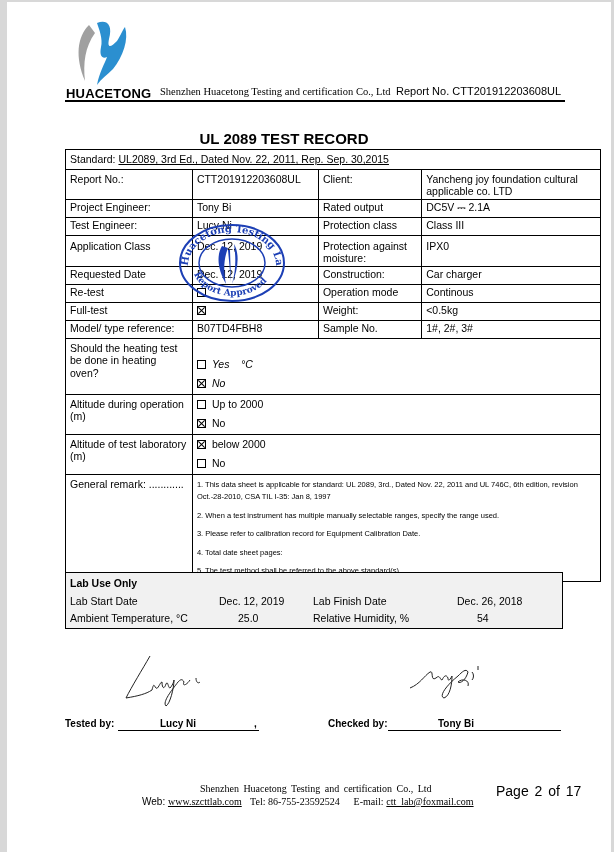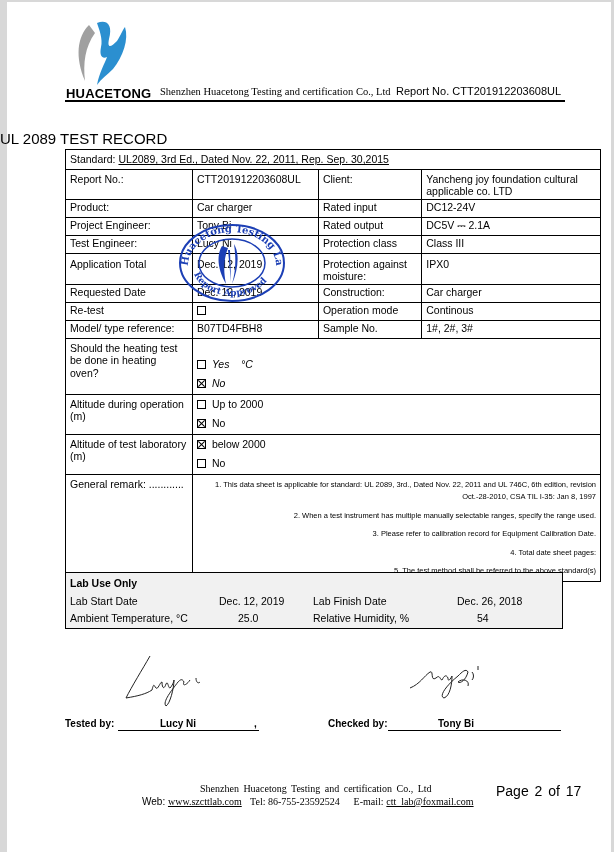--- a/index.html
+++ b/index.html
@@ -4,31 +4,31 @@
 <style>
   html,body{margin:0;padding:0;}
   body{width:614px;height:852px;background:#d8d8d8;position:relative;overflow:hidden;font-family:"Liberation Sans",sans-serif;color:#000;}
   .page{position:absolute;left:7px;top:2px;width:604px;height:850px;background:#fff;}
   .abs{position:absolute;}
   .logo{left:63px;top:17px;width:80px;height:72px;}
   .brand{left:66px;top:86px;font-weight:bold;font-size:13px;letter-spacing:0.2px;}
   .hdr-company{left:160px;top:86px;font-family:"Liberation Serif",serif;font-size:10.5px;}
   .hdr-report{left:396px;top:85px;font-size:11px;}
   .hdr-rule{left:65px;top:100px;width:500px;height:2px;background:#000;}
-  .title{left:0;width:568px;top:130px;font-size:15px;}
+  .title{left:0;width:568px;top:130px;text-align:center;font-size:15px;font-weight:bold;}
   table.rec{position:absolute;left:65px;top:149px;width:536px;border-collapse:collapse;font-size:10.5px;}
   table.rec td{border:1px solid #000;padding:1px 4px;vertical-align:top;line-height:12.5px;}
   .u{text-decoration:underline;}
   .cb{display:inline-block;width:9px;height:9px;border:1px solid #000;vertical-align:-1px;margin-right:6px;position:relative;box-sizing:border-box;}
   .cb.x::before,.cb.x::after{content:"";position:absolute;left:-1px;top:3px;width:9px;height:1px;background:#000;}
   .cb.x::before{transform:rotate(45deg);}
   .cb.x::after{transform:rotate(-45deg);}
   .opt{height:19px;line-height:19px;}
   .remarks{font-size:7.5px;line-height:9.5px;}
-  .remarks div{padding:2px 0 4px 0;text-align:right;}
+  .remarks div{padding:2px 0 4px 0;}
   .lab{left:65px;top:572px;width:496px;height:55px;background:#f1f1f1;border:1px solid #000;font-size:10.5px;}
   .lab .row{position:absolute;left:4px;}
   .sig-label{font-size:10px;font-weight:bold;}
   .sig-line{position:absolute;height:1px;background:#000;}
   .footer1{left:200px;top:783px;font-family:"Liberation Serif",serif;font-size:10px;word-spacing:2px;}
   .footer2{left:142px;top:796px;font-size:10px;}
   .footer2 .s{font-family:"Liberation Serif",serif;}
   .page-no{left:496px;top:783px;font-size:14px;word-spacing:2px;}
   .stamp{left:176px;top:220px;width:112px;height:82px;pointer-events:none;}
 </style>
@@ -59,54 +59,54 @@
       <tr>
     <td colspan="4" style="padding:3px 4px;"><span>Standard:</span> <span class="u">UL2089, 3rd Ed., Dated Nov. 22, 2011, Rep. Sep. 30,2015</span></td>
   </tr>
   <tr style="height:30px;">
     <td style="padding-top:3px">Report No.:</td>
     <td style="padding-top:3px">CTT201912203608UL</td>
     <td style="padding-top:3px">Client:</td>
     <td style="padding-top:3px">Yancheng joy foundation cultural applicable co. LTD</td>
   </tr>
   <tr style="height:18px;">
-    <td>Product:</td>
-    <td>Car charger</td>
-    <td>Rated input</td>
-    <td>DC12-24V</td>
-  </tr>
-  <tr style="height:18px;">
     <td>Project Engineer:</td>
     <td>Tony Bi</td>
     <td>Rated output</td>
     <td>DC5V ⎓ 2.1A</td>
   </tr>
   <tr style="height:18px;">
     <td>Test Engineer:</td>
     <td>Lucy Ni</td>
     <td>Protection class</td>
     <td>Class III</td>
   </tr>
   <tr style="height:30px;">
-    <td style="padding-top:4px">Application Total</td>
+    <td style="padding-top:4px">Application Class</td>
     <td style="padding-top:4px">Dec. 12, 2019</td>
     <td style="padding-top:4px">Protection against moisture:</td>
     <td style="padding-top:4px">IPX0</td>
   </tr>
   <tr style="height:18px;">
     <td>Requested Date</td>
     <td>Dec. 12, 2019</td>
     <td>Construction:</td>
     <td>Car charger</td>
   </tr>
   <tr style="height:18px;margin-top:36px;">
     <td>Re-test</td>
     <td><span class="cb"></span></td>
     <td>Operation mode</td>
     <td>Continous</td>
+  </tr>
+  <tr style="height:18px;">
+    <td>Full-test</td>
+    <td><span class="cb x"></span></td>
+    <td>Weight:</td>
+    <td>&lt;0.5kg</td>
   </tr>
   <tr style="height:18px;">
     <td>Model/ type reference:</td>
     <td>B07TD4FBH8</td>
     <td>Sample No.</td>
     <td>1#, 2#, 3#</td>
   </tr>
   <tr>
     <td style="padding-top:3px;padding-bottom:8px;">Should the heating test be done in heating oven?</td>
     <td colspan="3" style="padding-top:16px;font-style:italic;">

